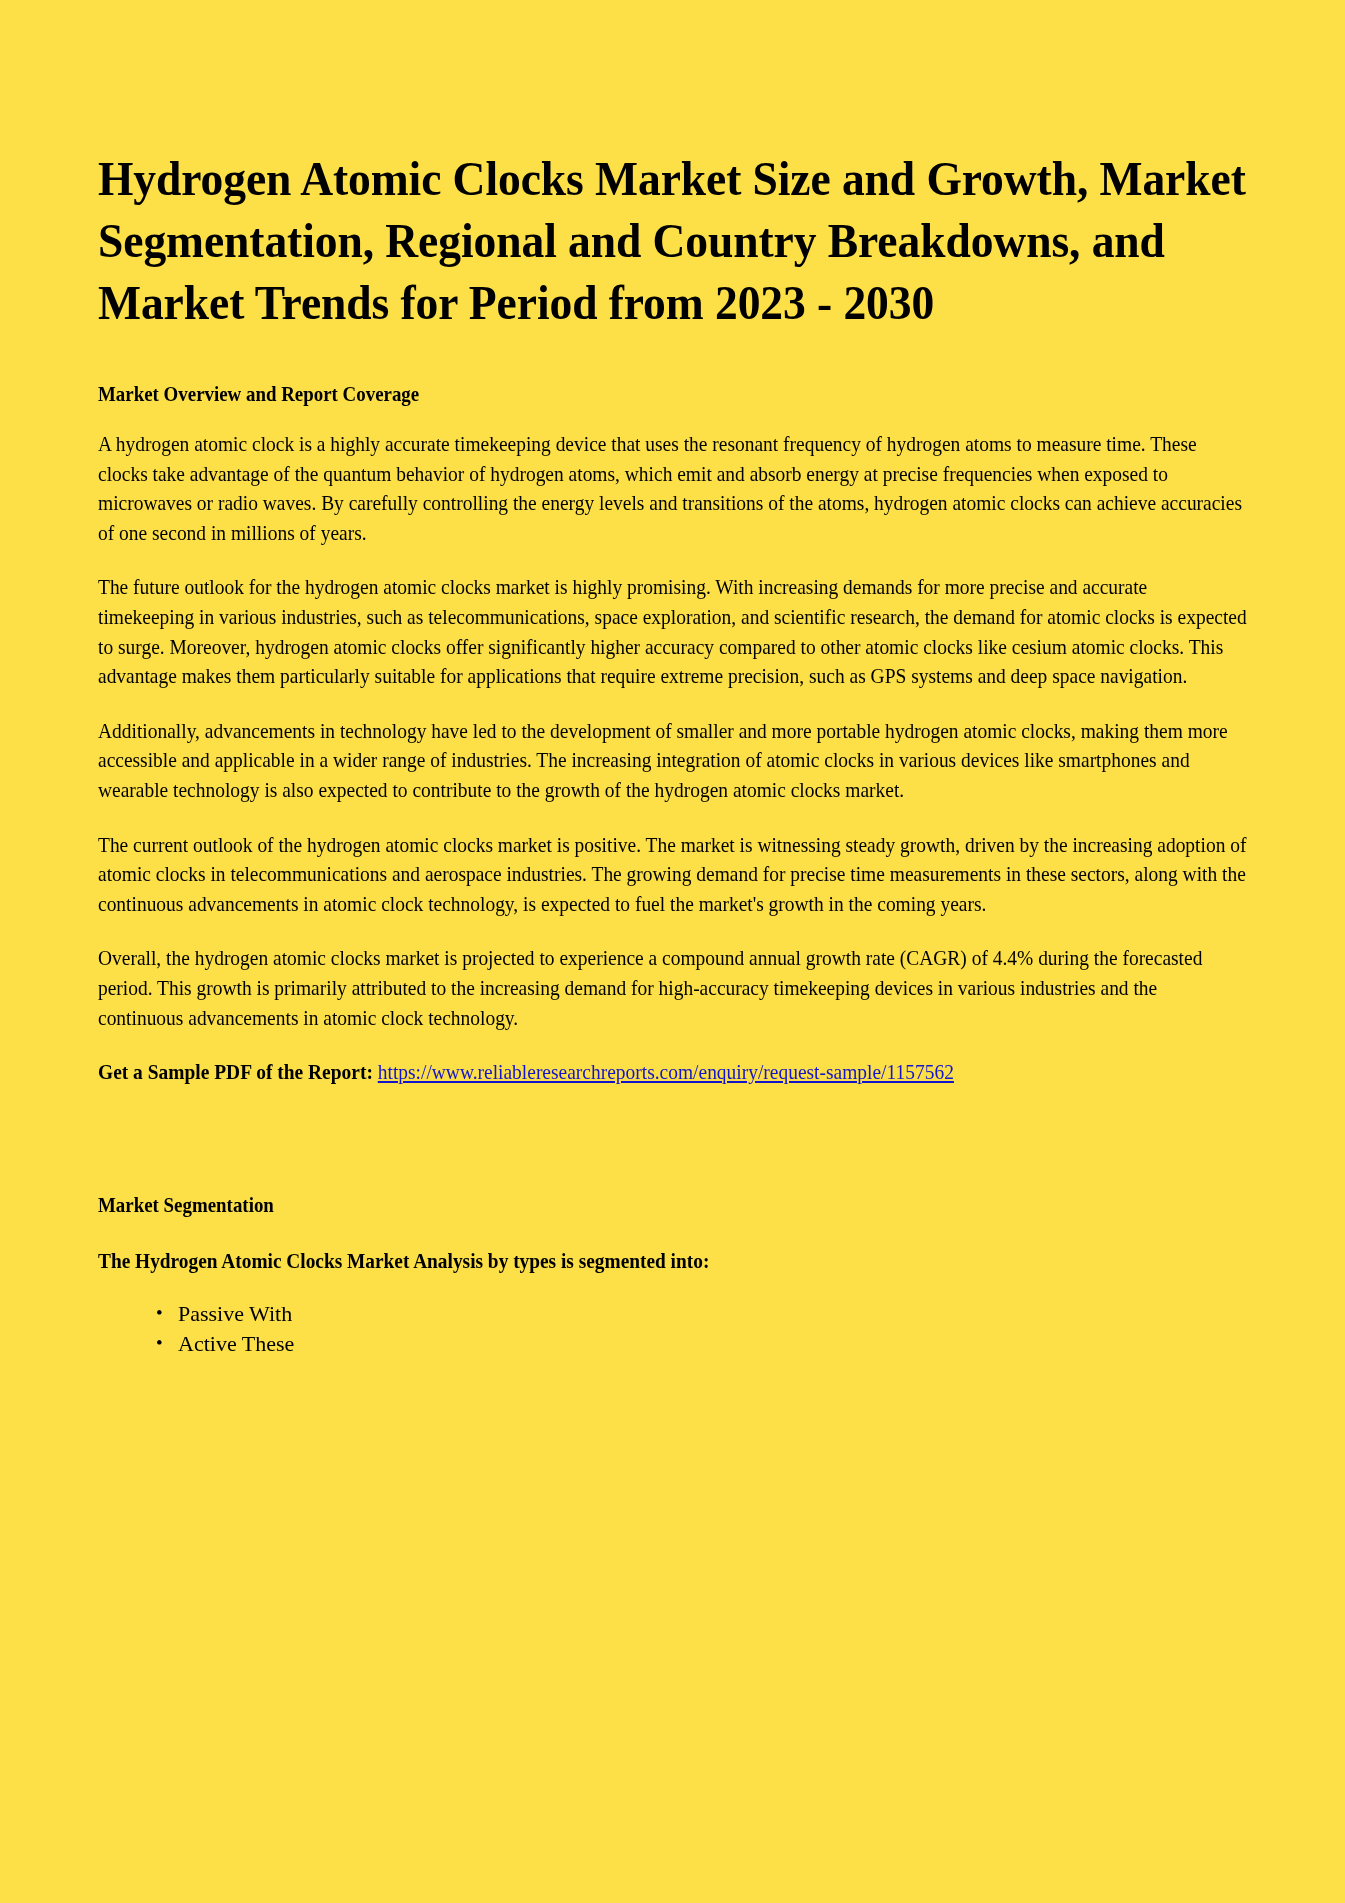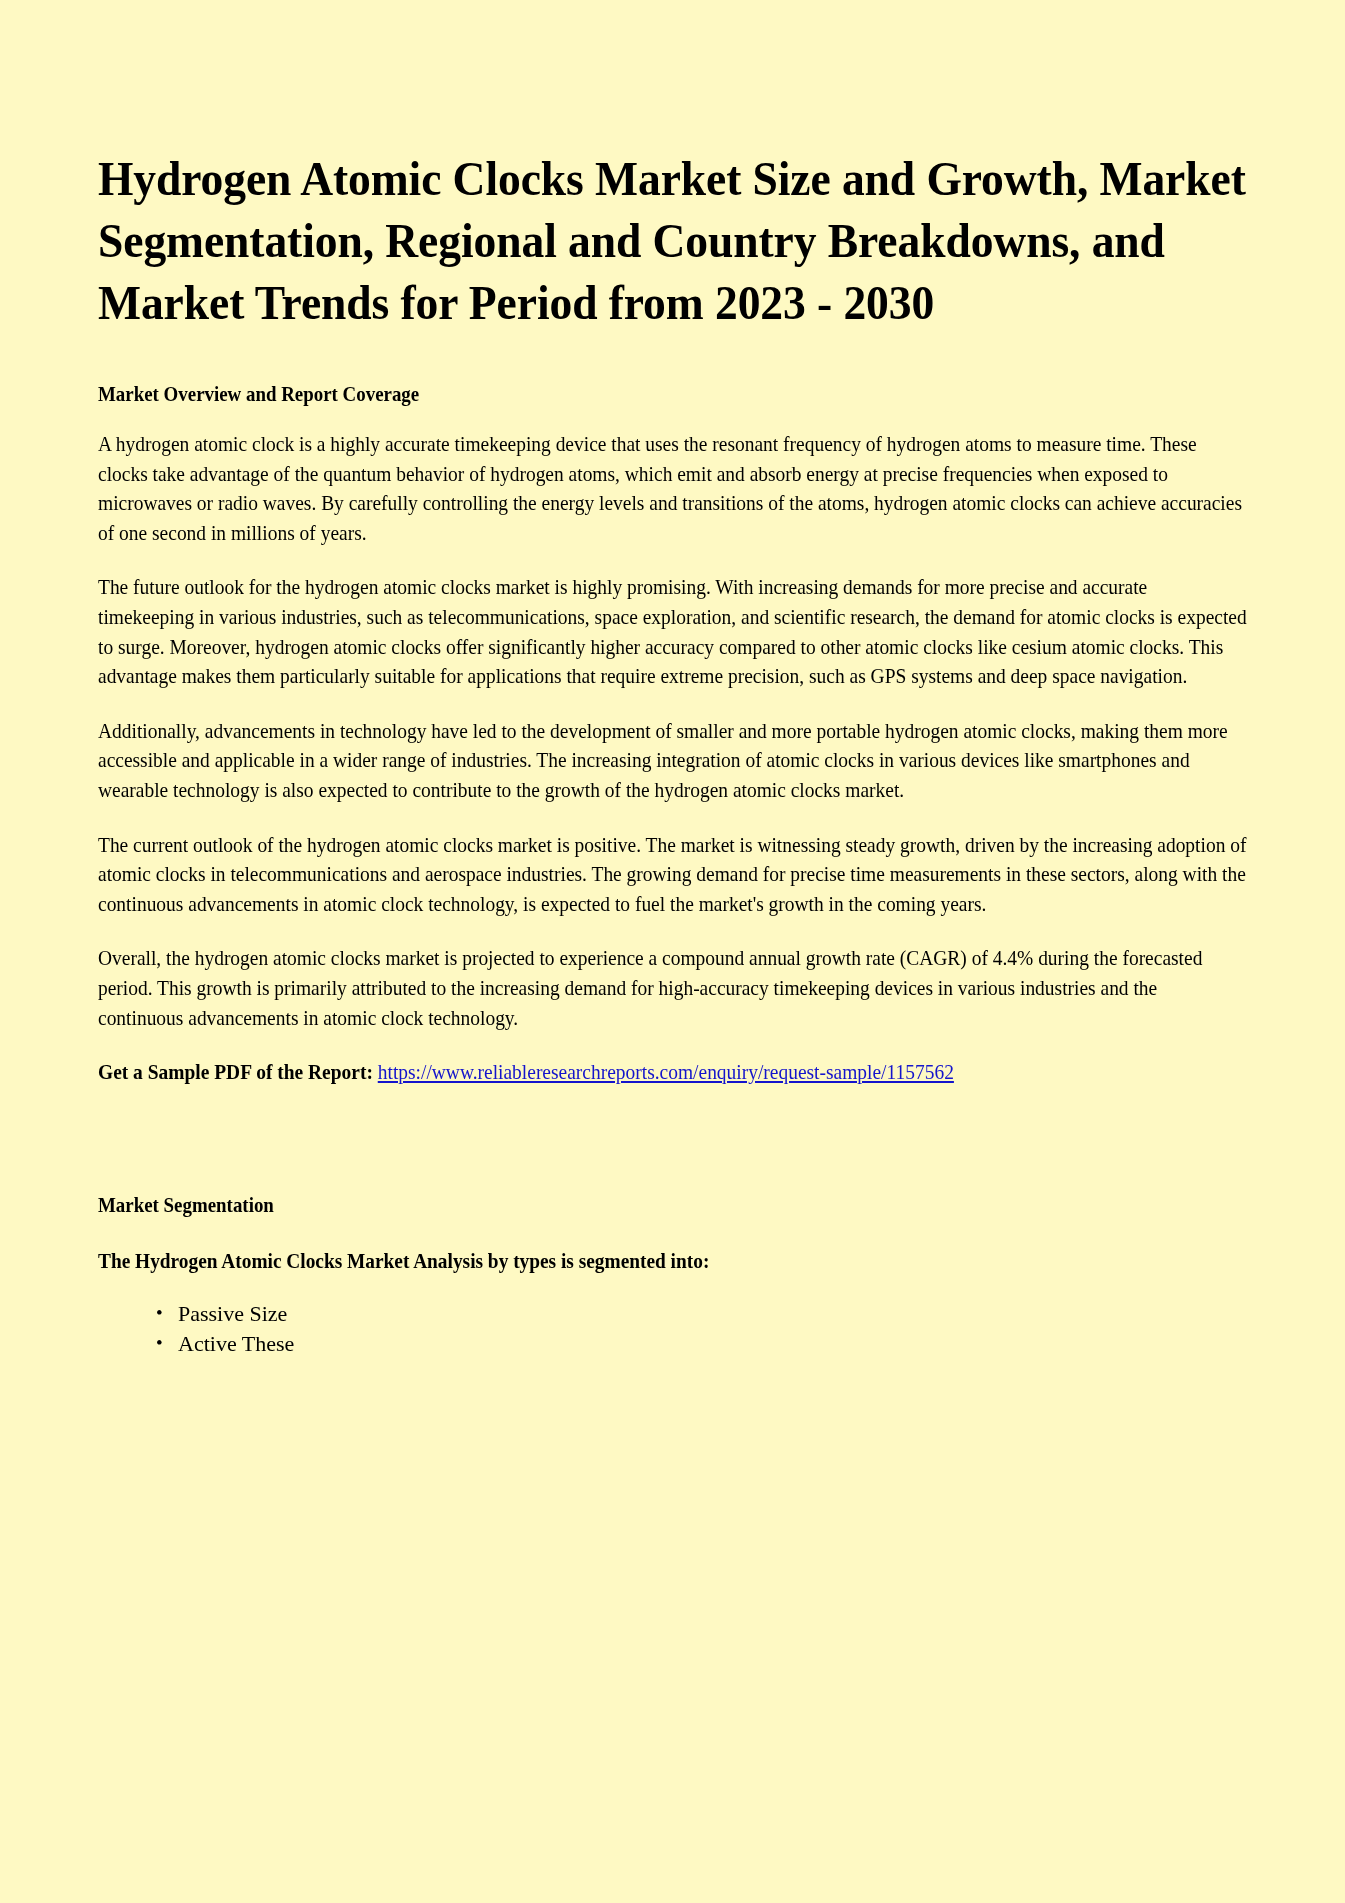--- a/index.html
+++ b/index.html
@@ -13,21 +13,21 @@
     min-height: 1903px;
     font-family: "Liberation Serif", "DejaVu Serif", serif;
     color: #000000;
     -webkit-font-smoothing: antialiased;
   }
   .page {
     width: 1345px;
     min-height: 1903px;
     box-sizing: border-box;
     padding: 148px 96px 60px 98px;
-    background: #fef9c3;
+    background: #fde047;
     position: relative;
   }
   .doc-title {
     font-family: "Liberation Serif", "DejaVu Serif", serif;
     font-weight: bold;
     font-size: 49px;
     line-height: 62px;
     letter-spacing: -0.1px;
     margin: 0 0 46px 0;
     transform: scaleX(0.93);
@@ -136,17 +136,17 @@
 
   <p class="link-para"><span class="lead">Get a Sample PDF of the Report:</span> <a class="sample-link" href="#">https://www.reliableresearchreports.com/enquiry/request-sample/1157562</a></p>
 
   <div class="gap-block"></div>
 
   <h2 class="seg-head">Market Segmentation</h2>
 
   <h3 class="seg-sub">The Hydrogen Atomic Clocks Market Analysis by types is segmented into:</h3>
 
   <ul class="type-list">
-    <li>Passive Size</li>
+    <li>Passive With</li>
     <li>Active These</li>
   </ul>
 
 </div>
 
 </body></html>

